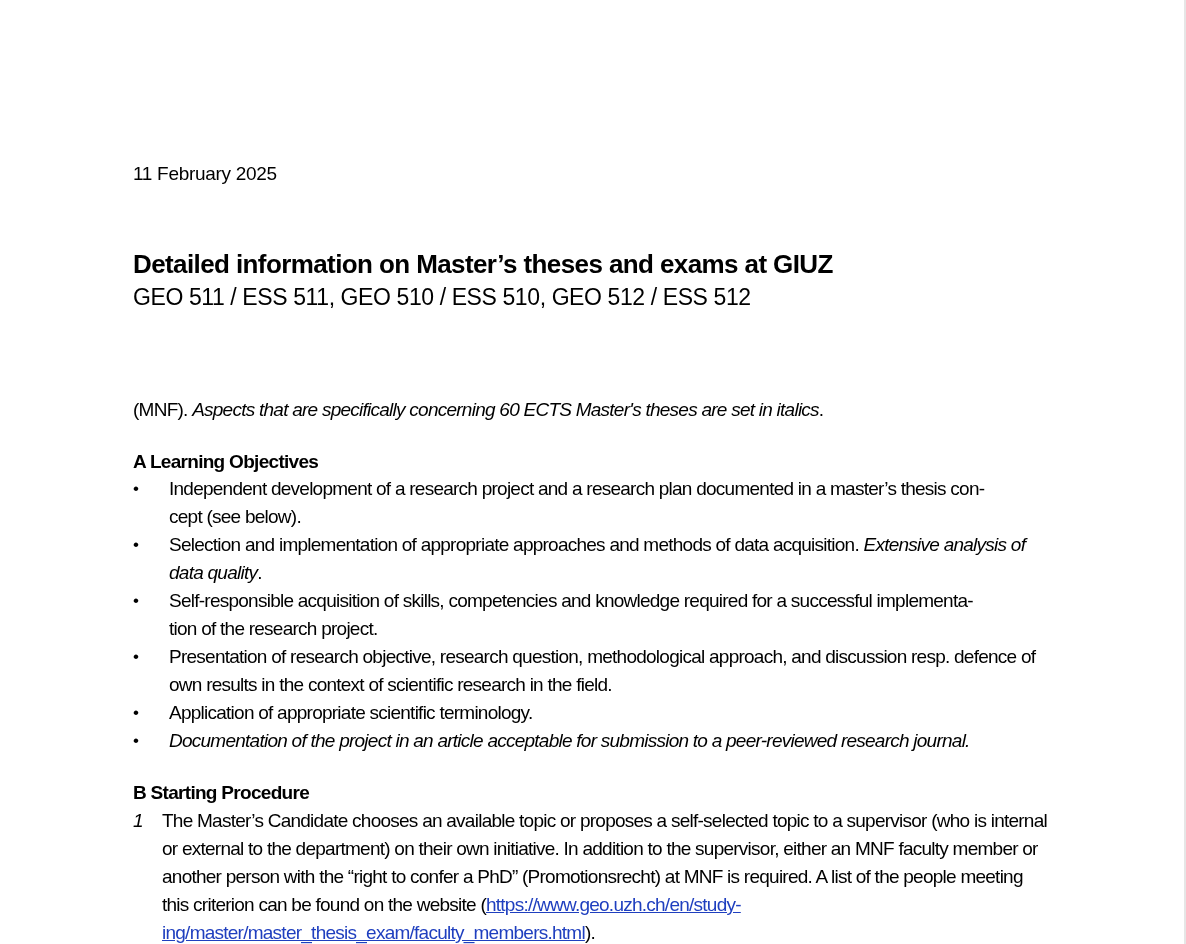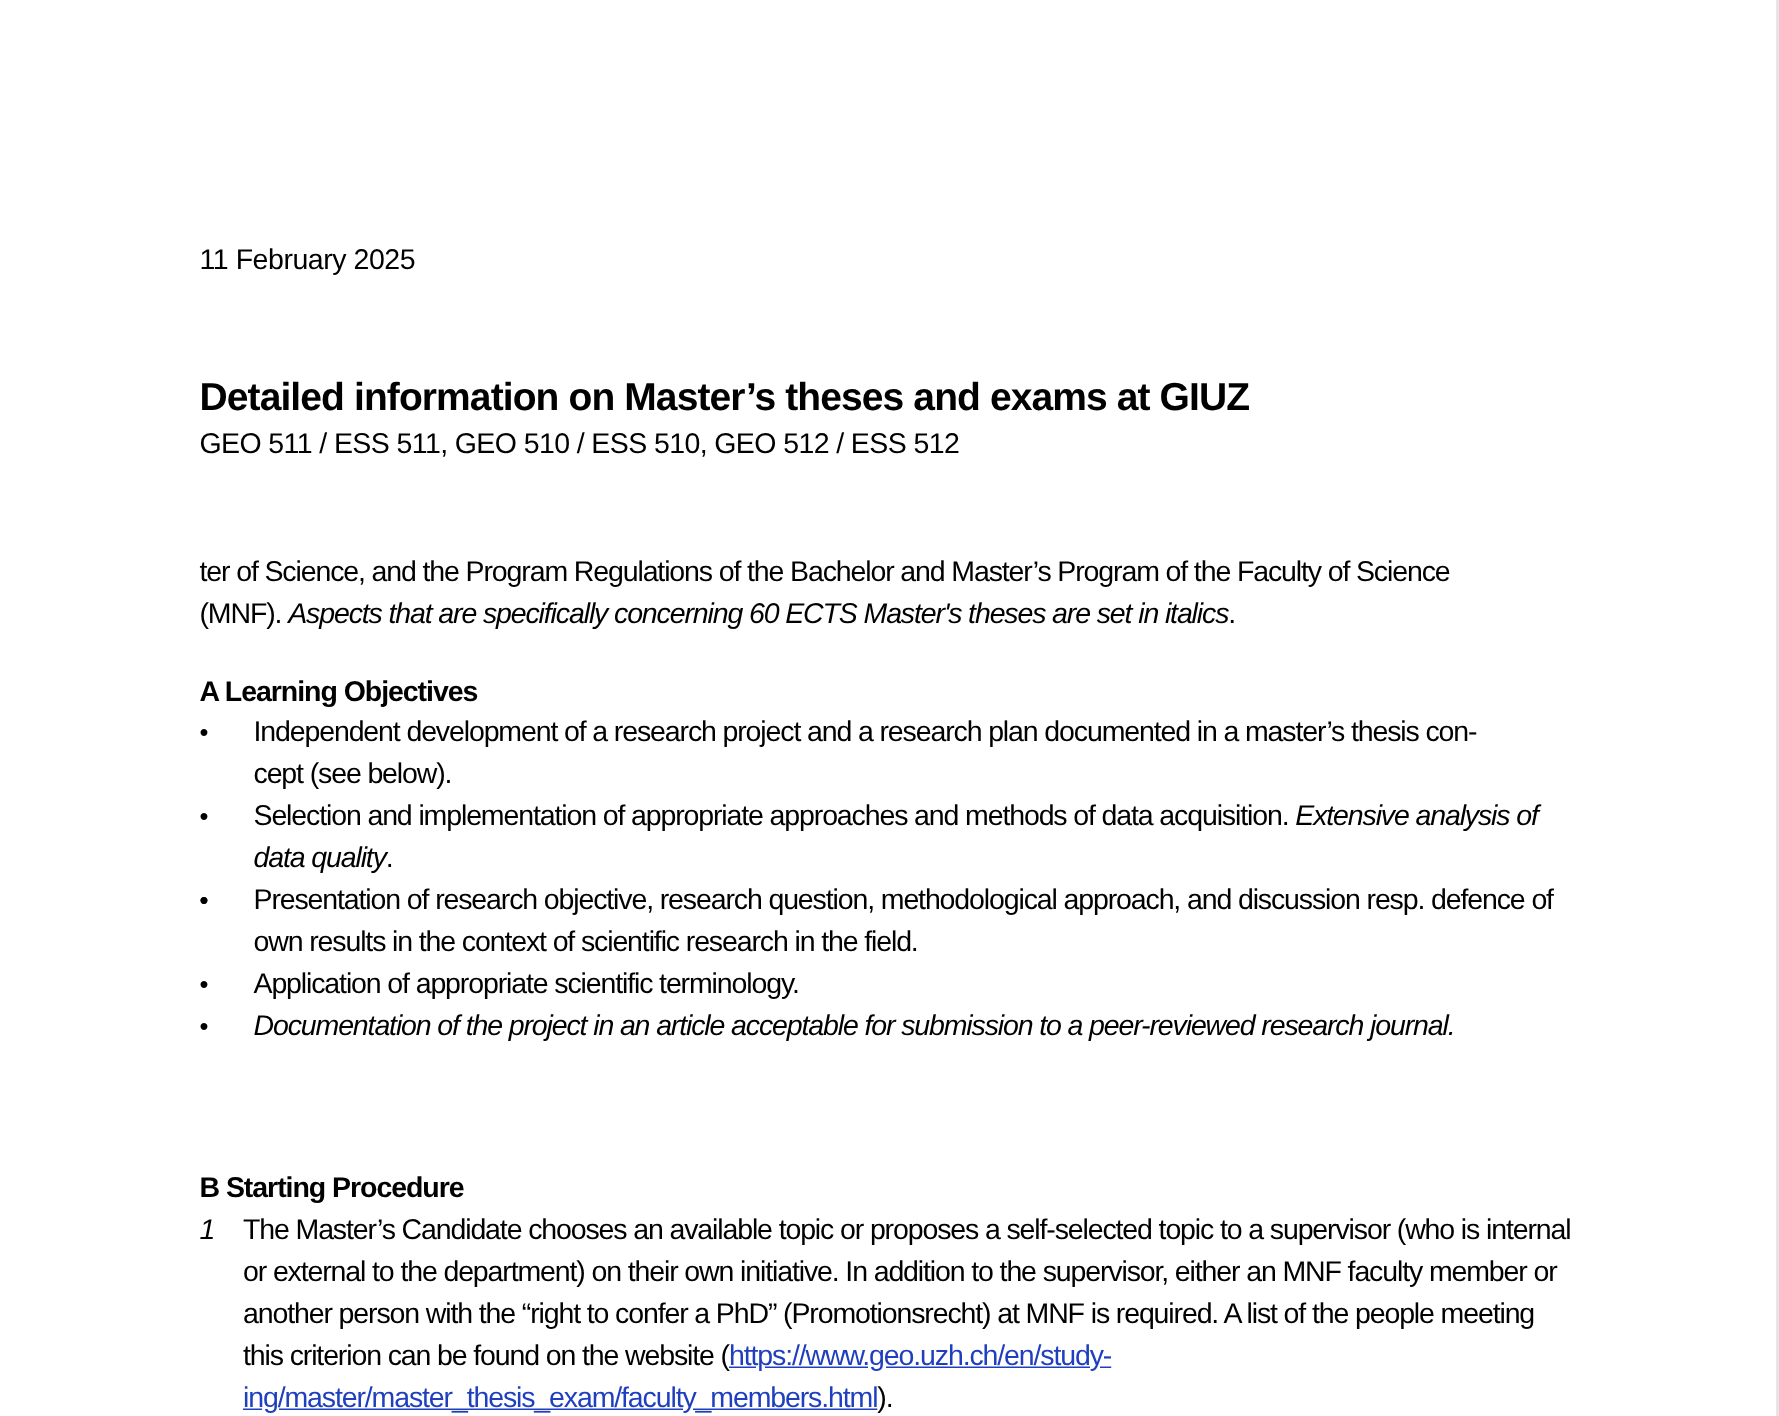--- a/index.html
+++ b/index.html
@@ -52,21 +52,21 @@
     font-size: 26px;
     line-height: 32px;
     font-weight: bold;
     letter-spacing: -0.6px;
     white-space: nowrap;
   }
   .subtitle {
     position: absolute;
     top: 284px;
     left: 0;
-    font-size: 19px;
+    font-size: 23px;
     line-height: 26px;
     letter-spacing: -0.4px;
     white-space: nowrap;
   }
   .intro {
     position: absolute;
     top: 340px;
     left: 0;
     width: 920px;
     font-size: 19px;
@@ -141,37 +141,38 @@
   <div class="content">
 
     <div class="date">11 February 2025</div>
 
     <div class="title">Detailed information on Master’s theses and exams at GIUZ</div>
 
     <div class="subtitle">GEO 511 / ESS 511, GEO 510 / ESS 510, GEO 512 / ESS 512</div>
 
     <div class="intro">
       <br>
-      <span>ter of Science, and the Program Regulations of the Bachelor and Master’s Program of the Faculty of Science</span><br>
+      <br>
       <span>(MNF). </span><span class="it">Aspects that are specifically concerning 60 ECTS Master's theses are set in italics</span><span>.</span>
     </div>
 
     <div class="section-head sec-a">A Learning Objectives</div>
 
     <ul class="bullets">
       <li>
         <span class="bullet">•</span>
         <span>Independent development of a research project and a research plan documented in a master’s thesis con-<br>cept (see below).</span>
       </li>
       <li>
         <span class="bullet">•</span>
         <span>Selection and implementation of appropriate approaches and methods of data acquisition. </span><span class="it">Extensive analysis of data quality</span><span>.</span>
       </li>
       <li>
         <span class="bullet">•</span>
+        <span>Self-responsible acquisition of skills, competencies and knowledge required for a successful implementa-<br>tion of the research project.</span>
       </li>
       <li>
         <span class="bullet">•</span>
         <span>Presentation of research objective, research question, methodological approach, and discussion resp. defence of own results in the context of scientific research in the field.</span>
       </li>
       <li>
         <span class="bullet">•</span>
         <span>Application of appropriate scientific terminology.</span>
       </li>
       <li>

